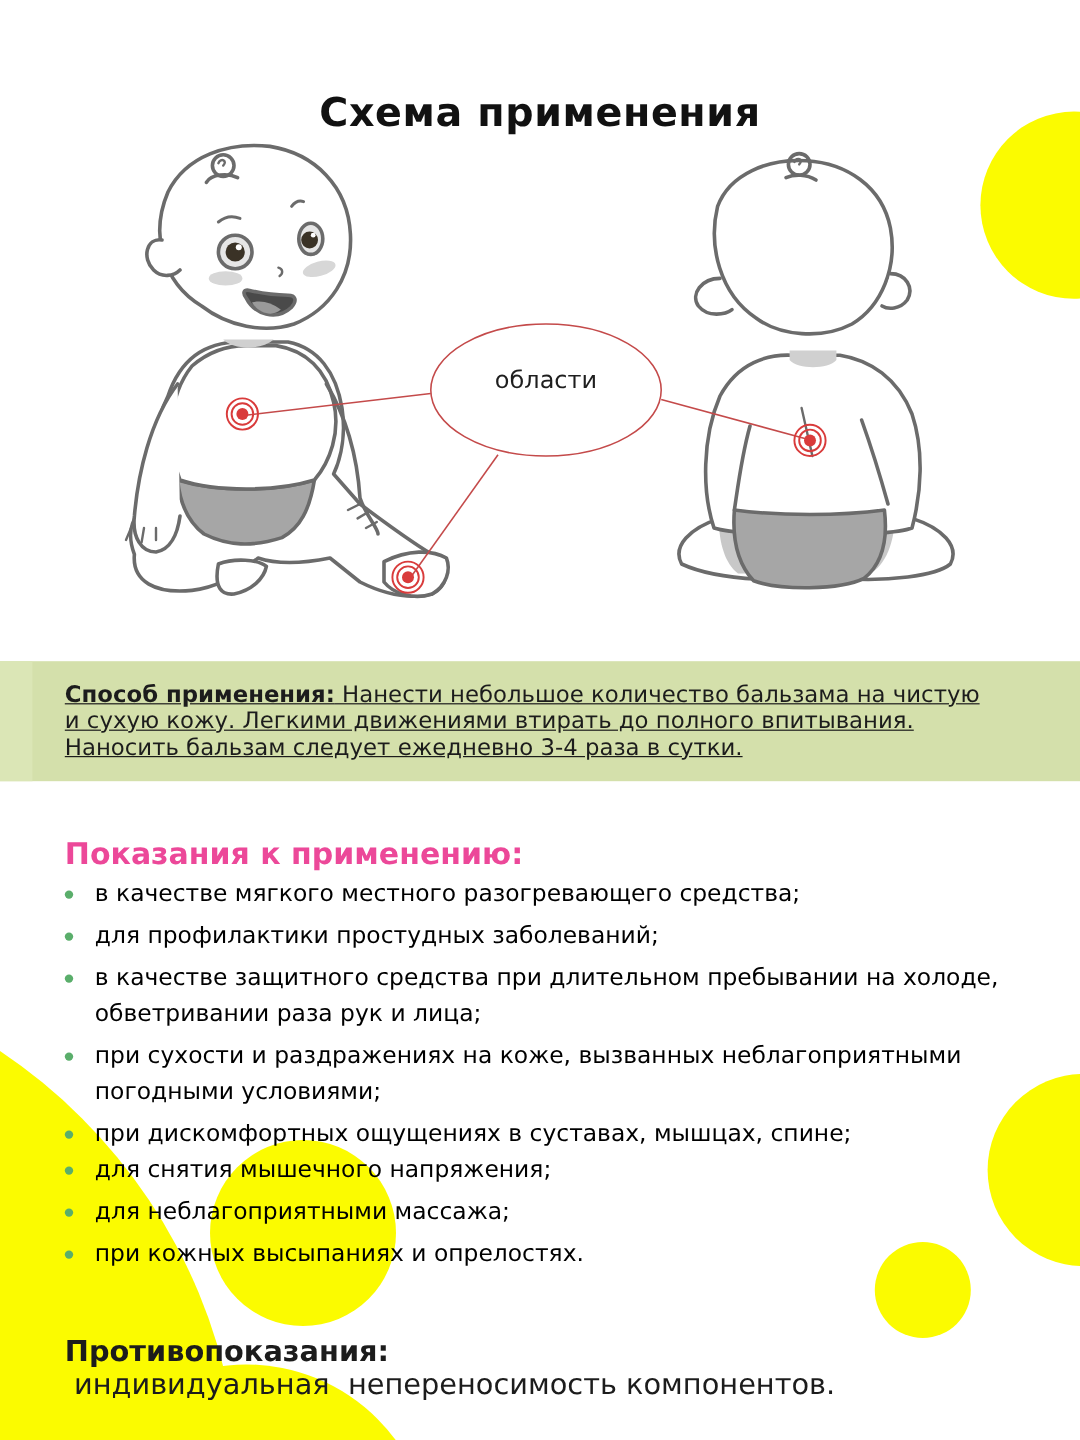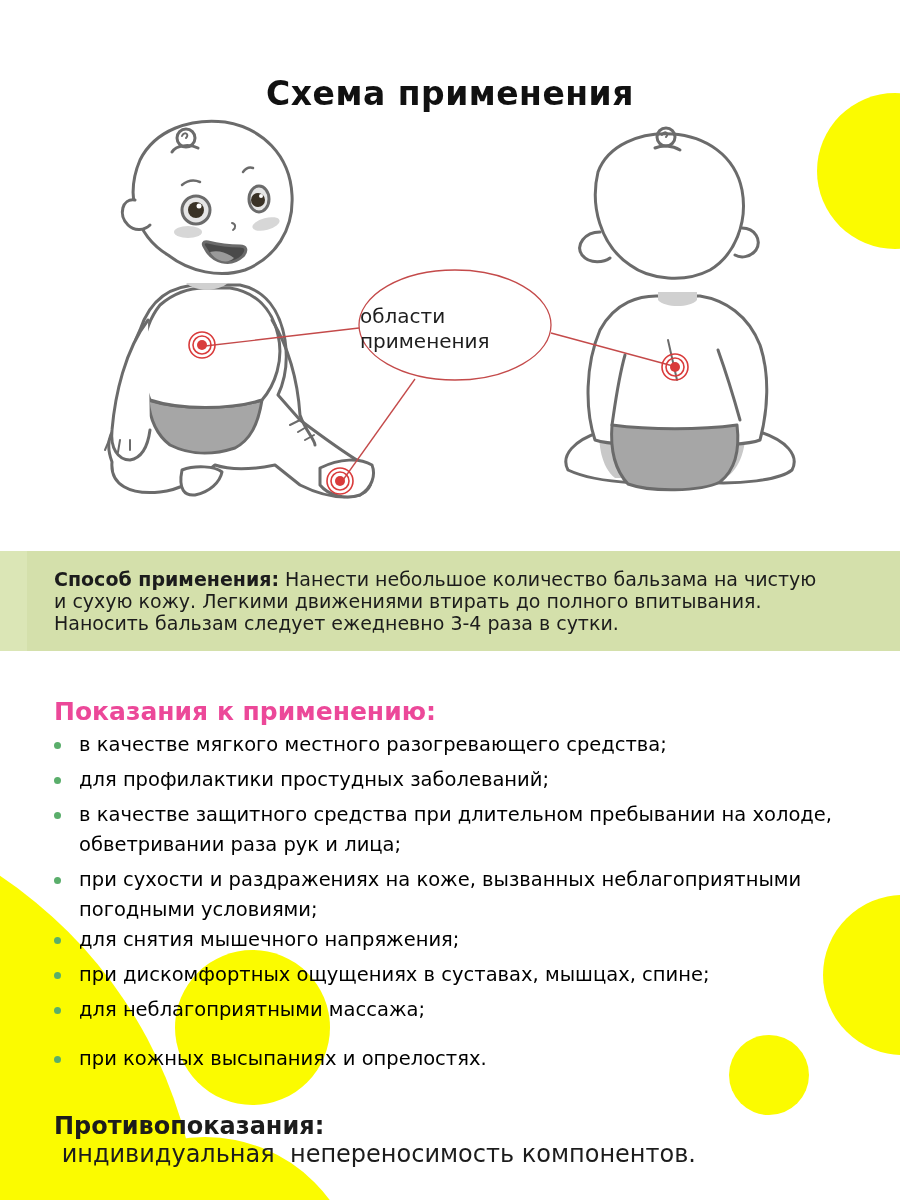--- a/index.html
+++ b/index.html
@@ -7,31 +7,31 @@
     width:900px; height:1200px; position:relative; overflow:hidden;
     background:#ffffff; font-family:"DejaVu Sans", sans-serif; color:#1e1e1e;
   }
   .blob { position:absolute; border-radius:50%; background:#fbfb00; z-index:0; }
   #title {
     position:absolute; left:0; width:900px; top:52px; text-align:center;
     font-size:33px; font-weight:bold; color:#111; letter-spacing:0.5px; z-index:2;
   }
   #illus { position:absolute; left:0; top:0; width:900px; height:540px; z-index:1; }
   .callout-text {
-    position:absolute; left:360px; top:304px; width:190px; text-align:left;
+    position:absolute; left:360px; top:304px; width:190px; text-align:center;
     font-size:20px; line-height:25px; color:#1e1e1e; z-index:3;
   }
   #method-band {
     position:absolute; left:0; top:551px; width:900px; height:100px;
     background:#d4e0ab; z-index:2;
   }
   #method-band .strip { position:absolute; left:0; top:0; width:27px; height:100px; background:#dbe6b6; }
   #method-text {
     position:absolute; left:54px; top:568px; width:820px; z-index:3;
-    font-size:19px; line-height:22px; color:#1c1c1c;
+    font-size:19px; line-height:22px; color:#1c1c1c;text-decoration:underline;
   }
   #method-text b { font-weight:bold; }
   #ind-title {
     position:absolute; left:54px; top:697px; font-size:25px; font-weight:bold; color:#ec4899; z-index:3;
   }
   #ind-list { position:absolute; left:54px; top:730px; width:830px; margin:0; padding:0; list-style:none; z-index:3; }
   #ind-list li {
     position:relative; padding-left:25px; font-size:19.5px; line-height:30px; color:#000000;
   }
   #ind-list li .bullet {
@@ -146,39 +146,38 @@
   </g>
   <g stroke="#d93b3b" fill="none" stroke-width="1.6">
     <circle cx="675" cy="367" r="13"></circle>
       <circle cx="675" cy="367" r="9"></circle>
     <circle cx="675" cy="367" r="5" fill="#d93b3b" stroke="none"></circle>
   </g>
 </svg>
 
 <div class="callout-text">
   <div>области</div>
-  <div>применения</div>
 </div>
 
 <div id="method-band">
     <div class="strip"></div>
   </div>
 <div id="method-text">
   <div><b>Способ применения:</b><span> Нанести небольшое количество бальзама на чистую</span></div>
   <div>и сухую кожу. Легкими движениями втирать до полного впитывания.</div>
   <div>Наносить бальзам следует ежедневно 3-4 раза в сутки.</div>
 </div>
 
 <div id="ind-title">Показания к применению:</div>
 <ul id="ind-list">
   <li><span class="bullet"></span><span>в качестве мягкого местного разогревающего средства;</span></li>
   <li style="margin-top:5px"><span class="bullet"></span><span>для профилактики простудных заболеваний;</span></li>
   <li style="margin-top:5px"><span class="bullet"></span><span>в качестве защитного средства при длительном пребывании на холоде,</span><br><span>обветривании раза рук и лица;</span></li>
   <li style="margin-top:5px"><span class="bullet"></span><span>при сухости и раздражениях на коже, вызванных неблагоприятными</span><br><span>погодными условиями;</span></li>
+  <li style="margin-top:5px"><span class="bullet"></span><span>при дискомфортных ощущениях в суставах, мышцах, спине;</span></li>
   <li><span class="bullet"></span><span>для снятия мышечного напряжения;</span></li>
-  <li style="margin-top:5px"><span class="bullet"></span><span>при дискомфортных ощущениях в суставах, мышцах, спине;</span></li>
   <li style="margin-top:5px"><span class="bullet"></span><span>для неблагоприятными массажа;</span></li>
-  <li style="margin-top:19px"><span class="bullet"></span><span>при кожных высыпаниях и опрелостях.</span></li>
+  <li style="margin-top:5px"><span class="bullet"></span><span>при кожных высыпаниях и опрелостях.</span></li>
 </ul>
 
 <div id="contra">
   <b>Противопоказания:</b><span style="white-space:pre"> индивидуальная  непереносимость компонентов.</span>
 </div>
 
 </body></html>

